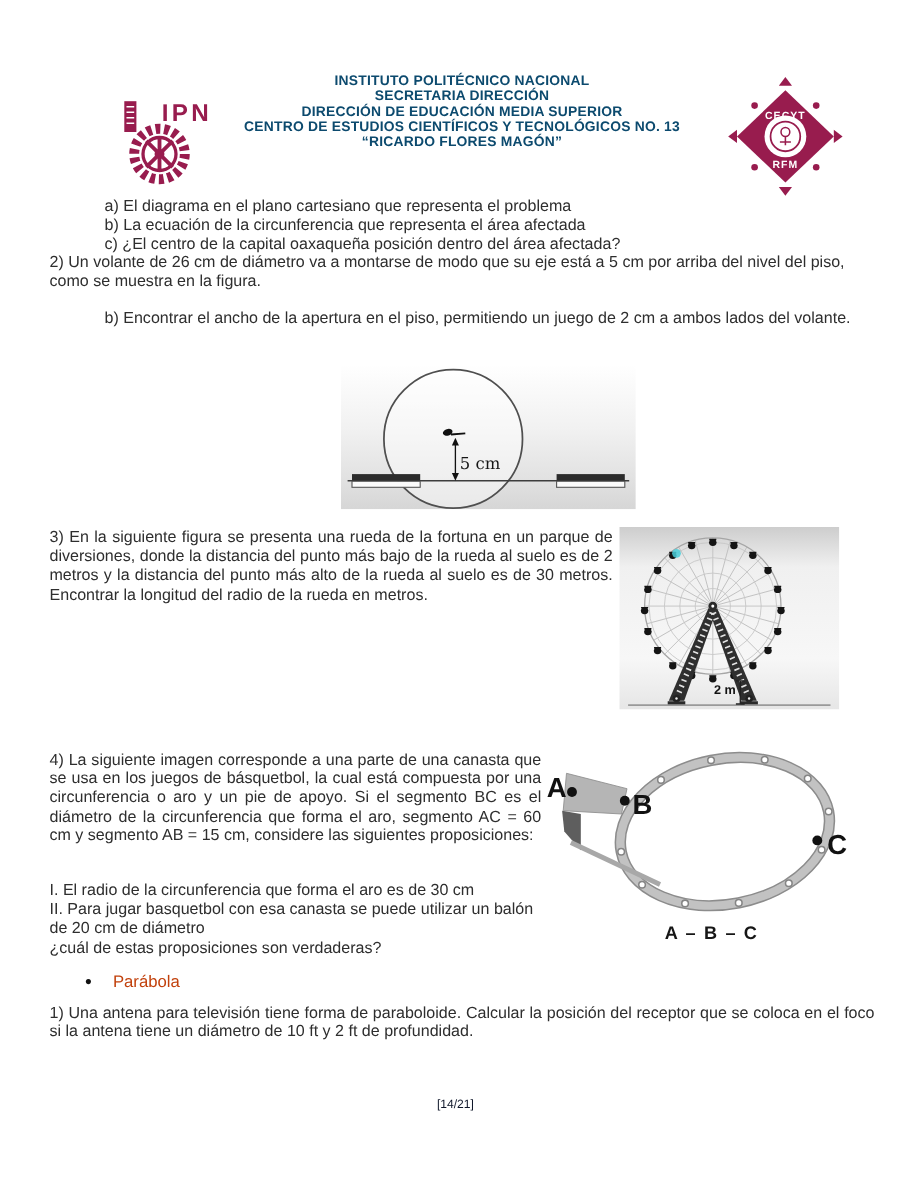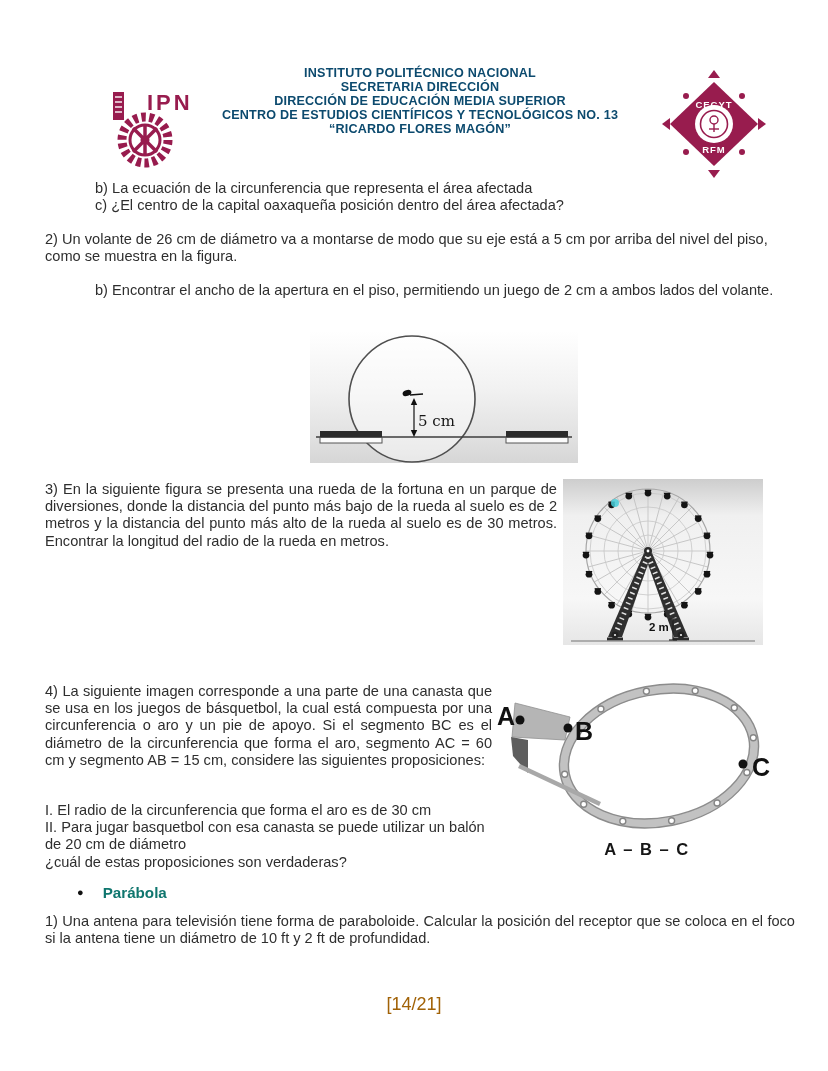--- a/index.html
+++ b/index.html
@@ -31,25 +31,25 @@
   .p4-props  { left:45px;  top:802px; width:452px; }
   .fig3      { left:497px; top:663px; }
   .bball-caption {
     left:497px; top:841px; width:300px; text-align:center;
     font-weight:bold; font-size:16.5px; letter-spacing:1.5px; color:#161616;
   }
   .section-bullet {
     left:77px; top:884px; width:400px; display:flex; align-items:center;
   }
   .section-bullet .dot { font-size:11px; color:#111; }
-  .section-bullet .lbl { font-weight:bold; font-size:15.2px; margin-left:19px; color:#0f766e; }
+  .section-bullet .lbl { font-weight:normal; font-size:15.2px; margin-left:19px; color:#c2410c; }
   .parabola-p1 { left:45px; top:913px; width:750px; text-align:justify; }
   .footer {
     left:0; top:996px; width:828px; text-align:center;
-    font-size:18px; color:#a16207;
+    font-size:11px; color:#0f172a;
   }
   svg { display:block; }
 </style>
 </head>
 <body>
 
 <div class="page">
 
   <div class="abs hdr-text">
     <div>INSTITUTO POLITÉCNICO NACIONAL</div>
@@ -89,20 +89,21 @@
     <path d="M106,56 l-8,6 v-12 z" fill="#981c4e"></path>
     <circle cx="26" cy="28" r="3" fill="#981c4e"></circle>
     <circle cx="82" cy="28" r="3" fill="#981c4e"></circle>
     <circle cx="26" cy="84" r="3" fill="#981c4e"></circle>
     <circle cx="82" cy="84" r="3" fill="#981c4e"></circle>
     <text x="54" y="40" text-anchor="middle" font-family="Liberation Sans, sans-serif" font-size="9.5" font-weight="bold" fill="#ffffff" letter-spacing="1">CECYT</text>
     <text x="54" y="85" text-anchor="middle" font-family="Liberation Sans, sans-serif" font-size="9.5" font-weight="bold" fill="#ffffff" letter-spacing="1">RFM</text>
   </svg>
 
   <div class="abs p1-items">
+    <div>a) El diagrama en el plano cartesiano que representa el problema</div>
     <div>b) La ecuación de la circunferencia que representa el área afectada</div>
     <div>c) ¿El centro de la capital oaxaqueña posición dentro del área afectada?</div>
   </div>
 
   <div class="abs p2-intro">2) Un volante de 26 cm de diámetro va a montarse de modo que su eje está a 5 cm por arriba del nivel del piso, como se muestra en la figura.</div>
   <div class="abs p2-items">
     <div>b) Encontrar el ancho de la apertura en el piso, permitiendo un juego de 2 cm a ambos lados del volante.</div>
   </div>
 
   <svg class="abs fig1" width="268" height="132" viewBox="0 0 268 132">

